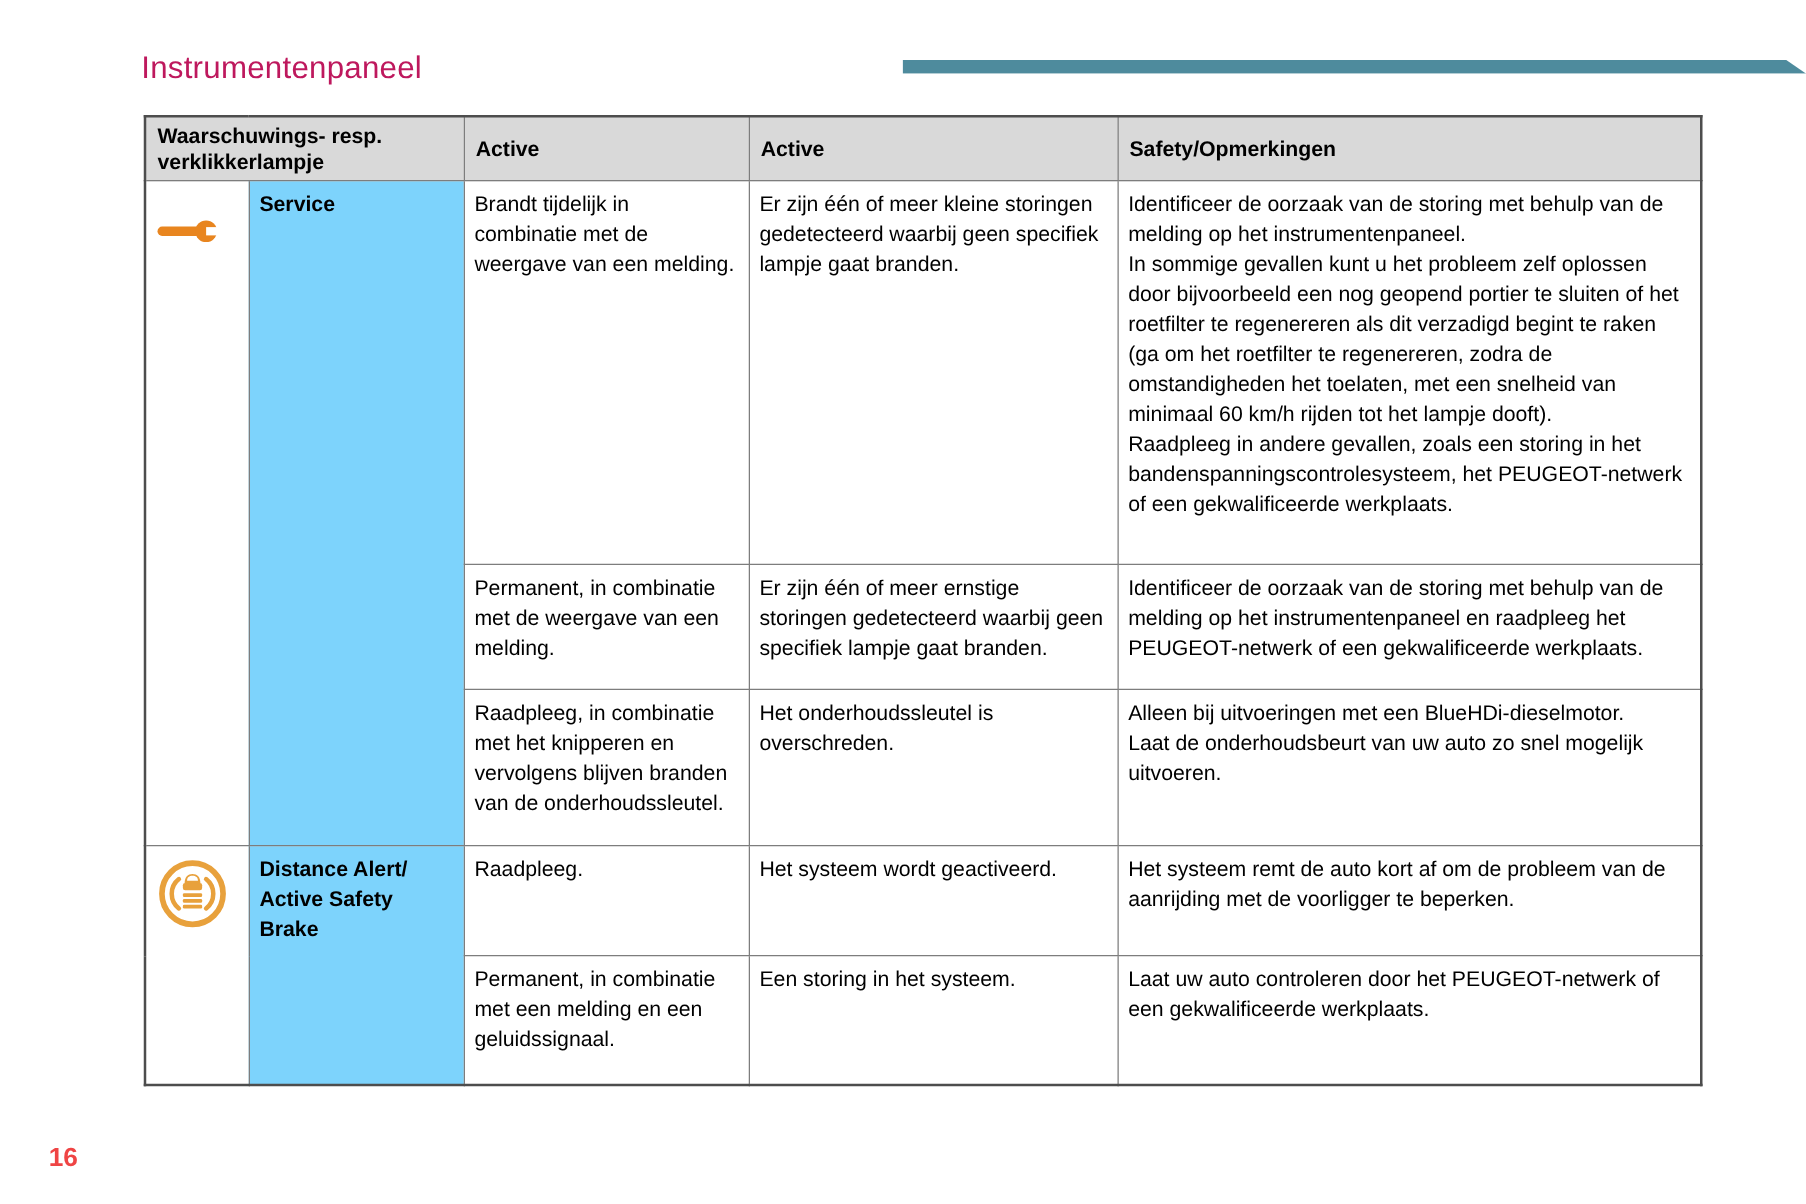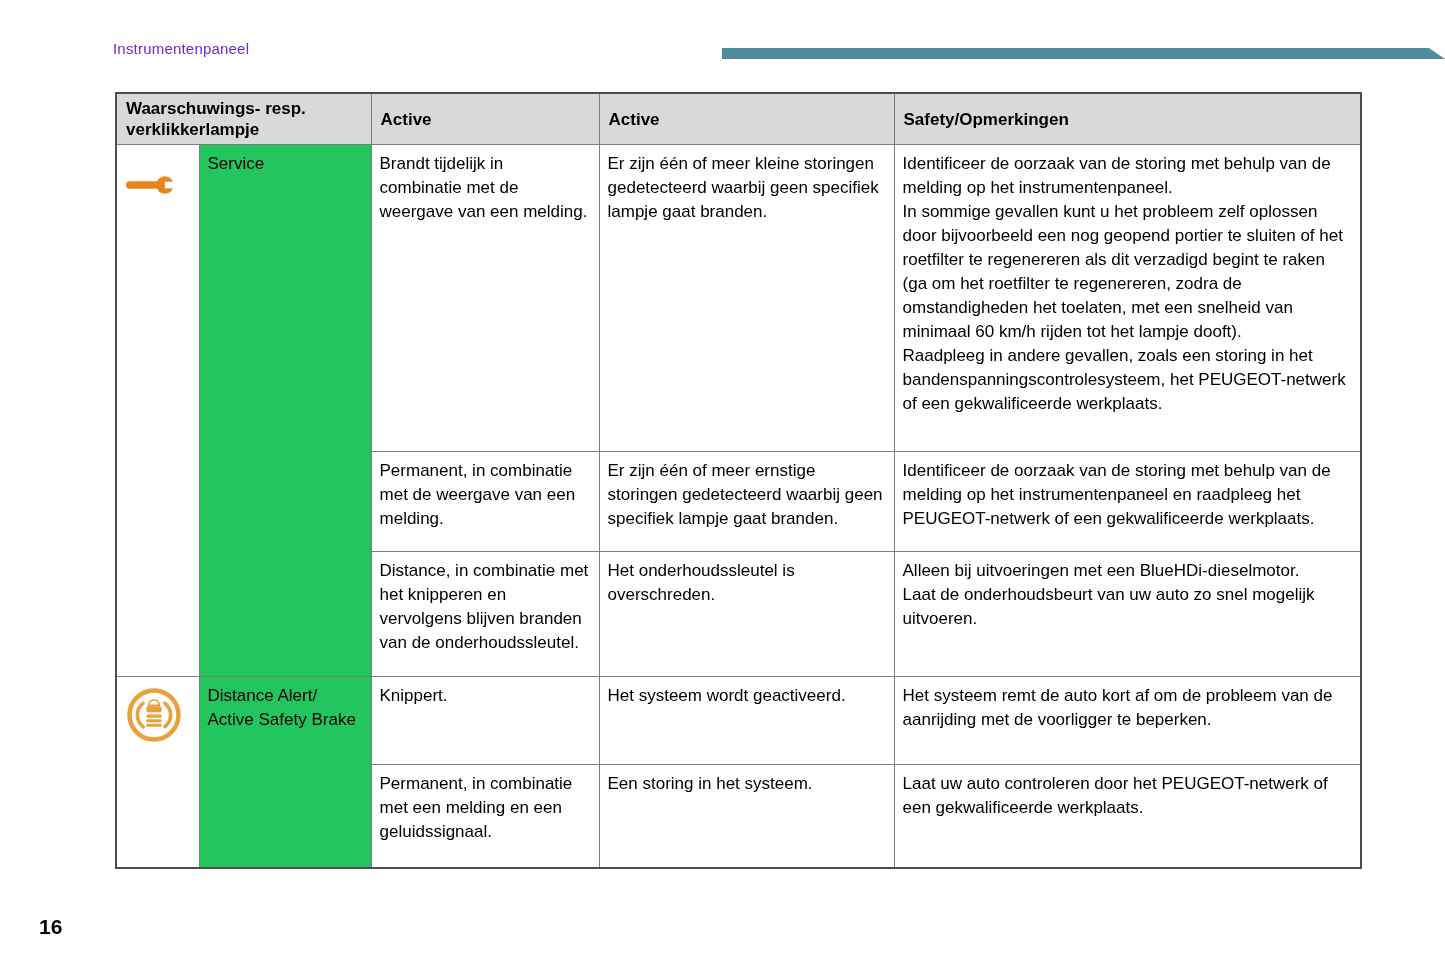--- a/index.html
+++ b/index.html
@@ -5,21 +5,21 @@
   * { margin: 0; padding: 0; box-sizing: border-box; }
   html, body { background: #ffffff; }
   body {
     width: 1445px; height: 963px;
     position: relative;
     font-family: "Liberation Sans", sans-serif;
     color: #000;
   }
   .page-title {
     position: absolute; left: 113px; top: 40px;
-    font-size: 15px; color: #6d28d9; letter-spacing: 0.2px;
+    font-size: 25px; color: #be185d; letter-spacing: 0.2px;
   }
   .accent-bar {
     position: absolute; left: 722px; top: 48px;
     width: 723px; height: 11px;
     clip-path: polygon(0 0, calc(100% - 16px) 0, 100% 100%, 0 100%);
   }
   table.warnings {
     position: absolute; left: 115px; top: 92px;
     width: 1245px;
     border-collapse: collapse; table-layout: fixed;
@@ -33,30 +33,30 @@
   }
   table.warnings { border: 2px solid #4d4d4d; padding-left: 35px; }
   table.warnings tr.head th {
     background: #d9d9d9;
     vertical-align: middle;
     font-size: 17px; line-height: 21px;
     padding: 4px 8px 4px 9px;
     font-weight: bold;
   }
   td.lamp-name {
-    background: #22c55e;
-    font-weight: normal;
+    background: #7dd3fc;
+    font-weight: bold;
   }
   td.icon-cell { text-align: center; padding: 0; }
   td.icon-cell.service-pad { padding-top: 28px; }
   td.icon-cell.distance-pad { padding-top: 9px; }
   .multiline { white-space: pre-line; }
   .page-number {
     position: absolute; left: 39px; top: 915px;
-    font-size: 21px; font-weight: bold; color: #000000;
+    font-size: 21px; font-weight: bold; color: #ef4444;
   }
   svg { display: inline-block; vertical-align: top; }
 </style>
 </head>
 <body>
 
 <div class="page-title">Instrumentenpaneel</div>
 
 <div class="accent-bar" style="background:#4e8b9d"></div>
 
@@ -93,21 +93,21 @@
 Raadpleeg in andere gevallen, zoals een storing in het bandenspanningscontrolesysteem, het PEUGEOT-netwerk of een gekwalificeerde werkplaats.</td>
   </tr>
 
   <tr style="height:100px">
     <td>Permanent, in combinatie met de weergave van een melding.</td>
     <td>Er zijn één of meer ernstige storingen gedetecteerd waarbij geen specifiek lampje gaat branden.</td>
     <td>Identificeer de oorzaak van de storing met behulp van de melding op het instrumentenpaneel en raadpleeg het PEUGEOT-netwerk of een gekwalificeerde werkplaats.</td>
   </tr>
 
   <tr style="height:125px">
-    <td>Distance, in combinatie met het knipperen en vervolgens blijven branden van de onderhoudssleutel.</td>
+    <td>Raadpleeg, in combinatie met het knipperen en vervolgens blijven branden van de onderhoudssleutel.</td>
     <td>Het onderhoudssleutel is overschreden.</td>
     <td class="multiline">Alleen bij uitvoeringen met een BlueHDi-dieselmotor.
 Laat de onderhoudsbeurt van uw auto zo snel mogelijk uitvoeren.</td>
   </tr>
 
   <tr style="height:88px">
     <td class="icon-cell distance-pad" rowspan="2">
       <svg width="58" height="58" viewBox="0 0 64 64" color="#e8a13c">
         <circle cx="32" cy="32" r="27" fill="none" stroke="currentColor" stroke-width="5"></circle>
         <path d="M20 19 A16.5 16.5 0 0 0 20 45" fill="none" stroke="currentColor" stroke-width="4" stroke-linecap="round"></path>
@@ -116,21 +116,21 @@
           <path d="M25 23 c0 -6 3 -8.5 7 -8.5 s7 2.5 7 8.5 z"></path>
           <rect x="23.5" y="22.5" width="17" height="6.5" rx="2"></rect>
           <rect x="23.5" y="31.5" width="17" height="3.4" rx="1.2"></rect>
           <rect x="23.5" y="36.6" width="17" height="3.4" rx="1.2"></rect>
           <rect x="23.5" y="41.7" width="17" height="3.4" rx="1.2"></rect>
         </g>
         <path d="M27.2 21 c0 -3 2 -4.3 4.8 -4.3 s4.8 1.3 4.8 4.3 z" fill="#ffffff" transform="translate(0,-0.5)"></path>
       </svg>
     </td>
     <td class="lamp-name" rowspan="2">Distance Alert/ Active Safety Brake</td>
-    <td>Knippert.</td>
+    <td>Raadpleeg.</td>
     <td>Het systeem wordt geactiveerd.</td>
     <td>Het systeem remt de auto kort af om de probleem van de aanrijding met de voorligger te beperken.</td>
   </tr>
 
   <tr style="height:103px">
     <td>Permanent, in combinatie met een melding en een geluidssignaal.</td>
     <td>Een storing in het systeem.</td>
     <td>Laat uw auto controleren door het PEUGEOT-netwerk of een gekwalificeerde werkplaats.</td>
   </tr>
 </tbody>

